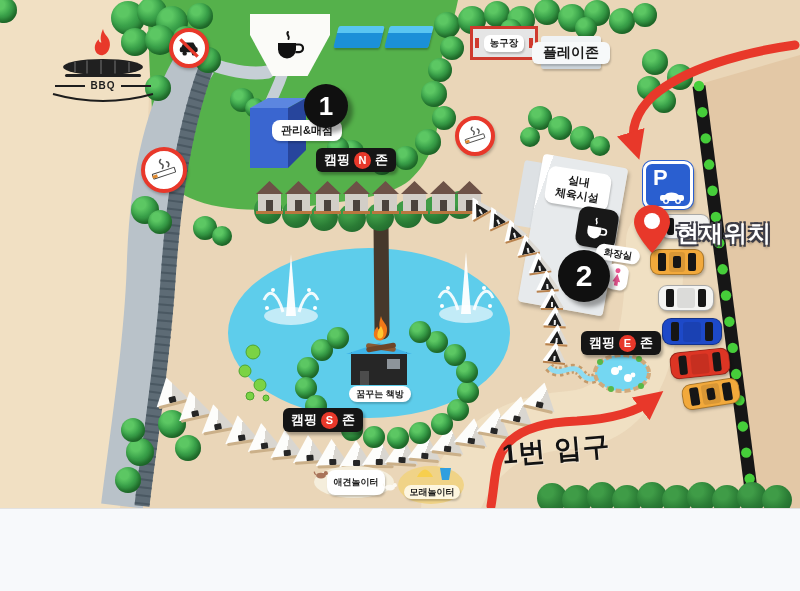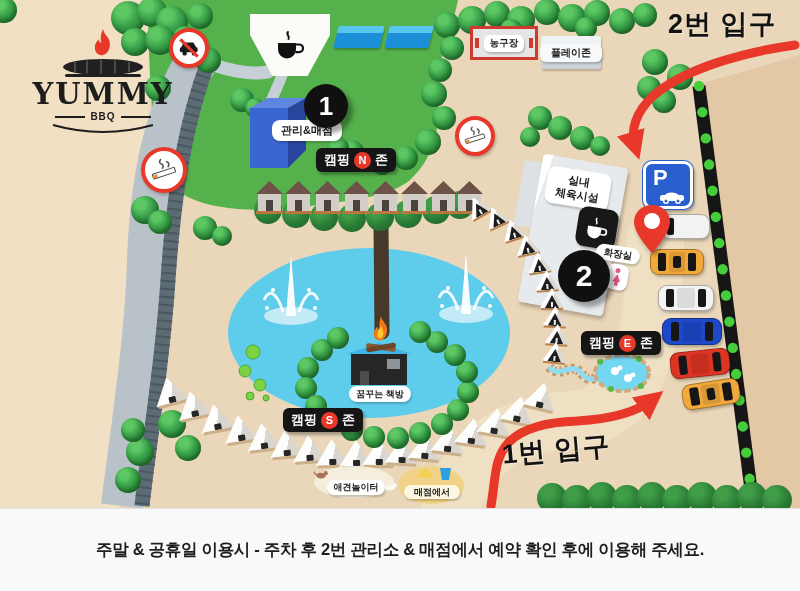--- a/index.html
+++ b/index.html
@@ -204,21 +204,20 @@
       <ellipse cx="42" cy="9" rx="40" ry="8" fill="#202020"></ellipse>
       <g stroke="#4a4a4a" stroke-width="2">
         <line x1="14" y1="4" x2="14" y2="14"></line>
             <line x1="26" y1="2.5" x2="26" y2="15.5"></line>
         <line x1="40" y1="2" x2="40" y2="16"></line>
             <line x1="54" y1="2.5" x2="54" y2="15.5"></line>
         <line x1="68" y1="4" x2="68" y2="14"></line>
       </g>
       <rect x="4" y="16" width="76" height="3" rx="1.5" fill="#202020"></rect>
     </svg>
-    <div class="yummy">YUMMY</div>
     <div class="bbq-row">
       <span class="ln"></span>
           <span class="bbq">BBQ</span>
           <span class="ln"></span>
     </div>
     <svg width="110" height="14" viewBox="0 0 110 14" style="display:block;margin:1px auto 0">
       <path d="M5,2 Q55,16 105,2" stroke="#1d1d1d" stroke-width="2" fill="none"></path>
     </svg>
   </div>
 
@@ -250,21 +249,21 @@
     <span class="zl">N</span>
     <span>존</span>
   </div>
 
   <div class="court">
     <span class="hoop" style="left:2px"></span>
         <span class="hoop" style="right:2px"></span>
     <span class="pill" style="position:static;padding:2px 6px;font-size:9.5px;border-radius:6px">농구장</span>
   </div>
   <div class="playzone">
-    <span class="pill" style="position:static;padding:2px 11px;font-size:10px;border-radius:6px;background:#f7f9fa">플레이존</span>
+    <span class="pill" style="position:static;padding:2px 11px;font-size:14px;border-radius:6px;background:#f7f9fa">플레이존</span>
   </div>
 
   <div class="sign-circle" style="left:169px;top:28px;width:40px;height:40px">
     <svg width="26" height="26" viewBox="0 0 24 24">
       <path d="M5 11 l2 -4 h9 l2.5 4 Z" fill="#1a1a1a"></path>
       <rect x="3.5" y="11" width="16.5" height="5" rx="2" fill="#1a1a1a"></rect>
       <circle cx="8" cy="17" r="2" fill="#1a1a1a"></circle>
           <circle cx="16.5" cy="17" r="2" fill="#1a1a1a"></circle>
       <line x1="4" y1="4" x2="20" y2="20" stroke="#e8382a" stroke-width="3"></line>
     </svg>
@@ -320,20 +319,21 @@
       <circle cx="10" cy="16" r="3" fill="#2a5fd0" stroke="#fff" stroke-width="2"></circle>
       <circle cx="26" cy="16" r="3" fill="#2a5fd0" stroke="#fff" stroke-width="2"></circle>
     </svg>
   </div>
   <div class="pin">
     <svg width="40" height="52" viewBox="0 0 40 52">
       <path d="M20 2 C9 2 2 10 2 19 C2 31 20 50 20 50 C20 50 38 31 38 19 C38 10 31 2 20 2 Z" fill="#e8382a"></path>
       <circle cx="20" cy="18" r="8" fill="#fff"></circle>
     </svg>
   </div>
+  <div class="loc-text">현재위치</div>
 
   <div class="zone-badge" style="left:581px;top:331px">
     <span>캠핑</span>
     <span class="zl">E</span>
     <span>존</span>
   </div>
   <div class="zone-badge" style="left:283px;top:408px">
     <span>캠핑</span>
     <span class="zl">S</span>
     <span>존</span>
@@ -348,39 +348,38 @@
   <div class="abs" style="left:362px;top:312px;z-index:13">
     <svg width="38" height="42" viewBox="0 0 38 42">
       <rect x="4" y="33" width="30" height="5" rx="2.5" fill="#8a5a33" transform="rotate(8 19 35)"></rect>
       <rect x="4" y="33" width="30" height="5" rx="2.5" fill="#6e4527" transform="rotate(-10 19 35)"></rect>
       <path d="M19 4 C20 10 26 12 25 19 C24.5 25 21 28 18.5 28.5 C14 29 11 25 12 20.5 C12.5 18 14 16 15.5 14.5 C15.5 17 17 18 18 17.5 C16.5 13 18 8 19 4 Z" fill="#f07818"></path>
       <path d="M19 14 C21 18 22 20 21 24 C20 27 16.5 27.5 15.5 24.5 C14.8 22 16 18 19 14 Z" fill="#ffc630"></path>
     </svg>
   </div>
 
   <div class="oval" style="left:314px;top:466px;width:80px;height:32px;background:#f6efdd;opacity:.95"></div>
-  <div class="pill" style="left:327px;top:480px;width:58px;height:15px;font-size:9px;z-index:26">애견놀이터</div>
+  <div class="pill" style="left:327px;top:470px;width:58px;height:25px;font-size:9px;z-index:26">애견놀이터</div>
   <svg class="abs" style="left:313px;top:468px;z-index:27" width="16" height="12" viewBox="0 0 20 14">
     <ellipse cx="10" cy="9" rx="6" ry="3.5" fill="#a9745a"></ellipse>
         <circle cx="16" cy="6" r="2.6" fill="#a9745a"></circle>
     <path d="M4 8 q-3 -2 -2 -4" stroke="#a9745a" fill="none" stroke-width="1.6"></path>
   </svg>
   <svg class="abs" style="left:382px;top:480px;z-index:27" width="16" height="12" viewBox="0 0 20 14">
     <ellipse cx="10" cy="9" rx="6" ry="3.5" fill="#fbf8f1"></ellipse>
         <circle cx="16" cy="6" r="2.6" fill="#fbf8f1"></circle>
     <path d="M4 8 q-3 -2 -2 -4" stroke="#fbf8f1" fill="none" stroke-width="1.6"></path>
   </svg>
   <div class="oval" style="left:398px;top:466px;width:66px;height:38px;background:#f0d387"></div>
   <svg class="abs" style="left:416px;top:466px;z-index:27" width="18" height="12" viewBox="0 0 18 12">
     <path d="M1 11 Q9 -4 17 11 Z" fill="#f7cf4e"></path>
   </svg>
   <div class="abs" style="left:440px;top:468px;width:11px;height:12px;background:#2f9fe0;clip-path:polygon(0 0,100% 0,82% 100%,18% 100%);z-index:27"></div>
-  <div class="pill" style="left:404px;top:485px;width:56px;height:14px;font-size:9px;background:#fdf6e0;z-index:26">매점에서</div>
-
-  <div class="entrance" style="left:668px;top:6px">2번 입구</div>
+  <div class="pill" style="left:404px;top:485px;width:56px;height:14px;font-size:9px;background:#fdf6e0;z-index:26">모래놀이터</div>
+
   <div class="entrance" style="left:502px;top:432px;transform:rotate(-5deg)">1번 입구</div>
 
   <svg class="fx-svg" width="800" height="508" viewBox="0 0 800 508">
     <path d="M795,45 C745,52 685,68 653,96 C636,112 630,130 635,146" stroke="#e8382a" stroke-width="9" fill="none" stroke-linecap="round" marker-end="url(#ah2)"></path>
     <path d="M491,506 C496,476 494,458 509,442 C524,427 548,422 577,421 C612,419 638,411 652,400" stroke="#e8382a" stroke-width="9" fill="none" stroke-linecap="round" marker-end="url(#ah2)"></path>
     <defs>
       <marker id="ah2" viewBox="0 0 10 10" refX="5" refY="5" markerWidth="3.2" markerHeight="3.2" orient="auto-start-reverse">
         <path d="M0,0 L10,5 L0,10 Z" fill="#e8382a"></path>
       </marker>
     </defs>
@@ -692,15 +691,14 @@
         <div class="car" style="left: 682px; top: 381px; width: 58px; height: 26px; background: var(--taxi); transform: rotate(-9deg);">
           <div class="win w1"></div>
           <div class="win w2"></div>
           <div class="mid"></div>
           <div class="tx"></div>
         </div>
       </div>
  </div>
 
  <div class="notice">
-   <p>주말 &amp; 공휴일 이용시 - 주차 후 2번 관리소 &amp; 매점에서 예약 확인 후에 이용해 주세요.</p>
  </div>
 </div>
 
 </body></html>

